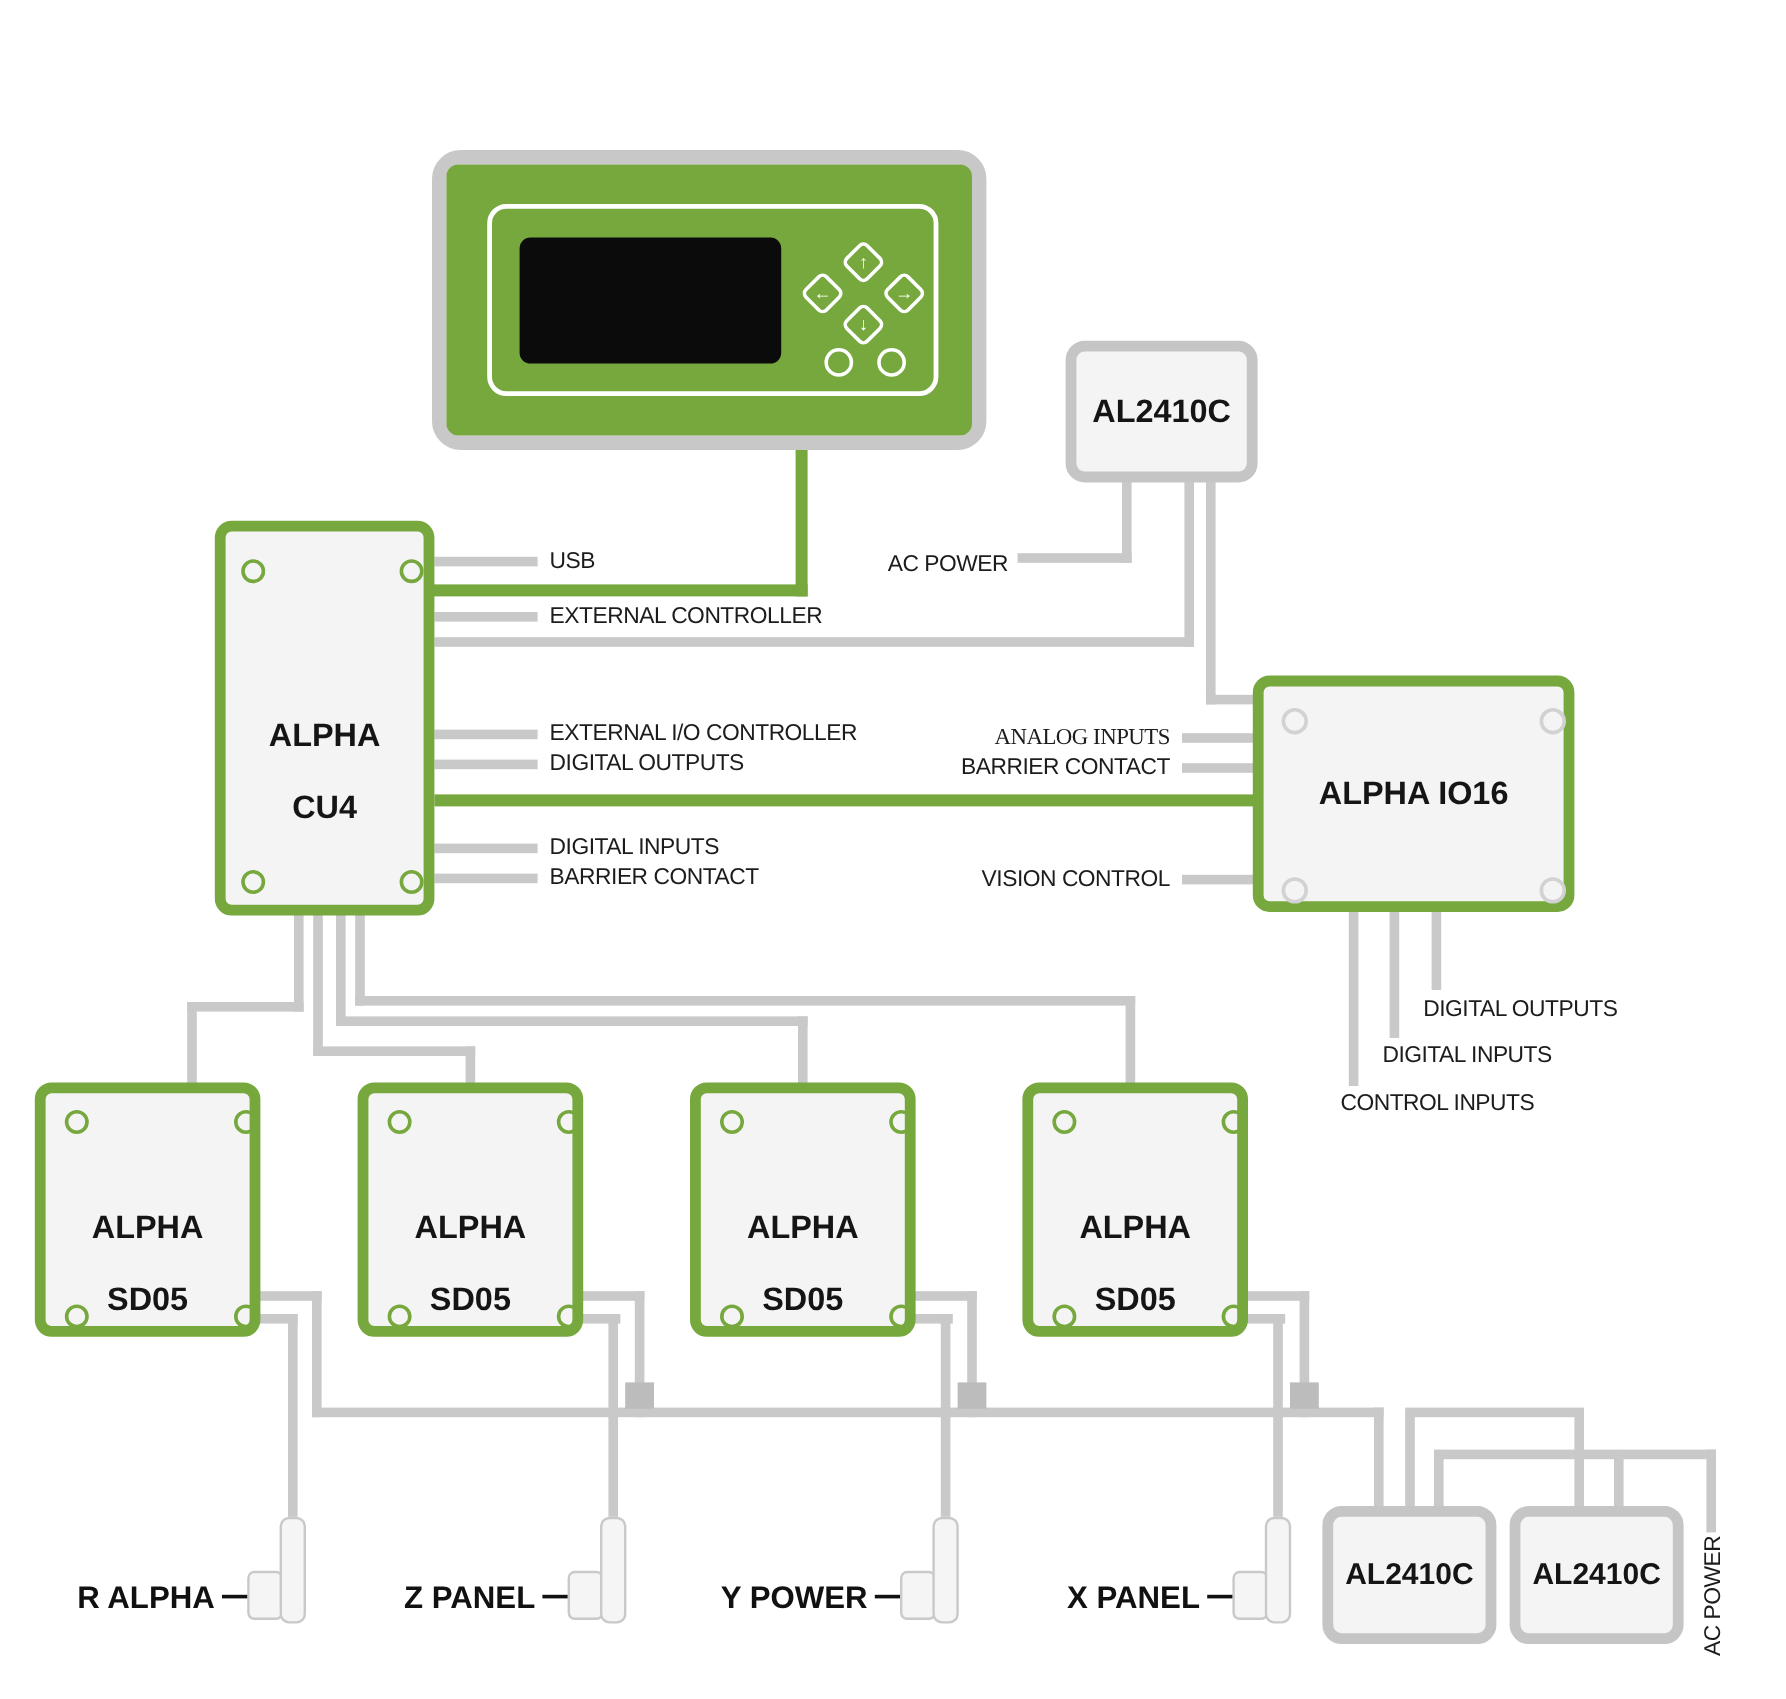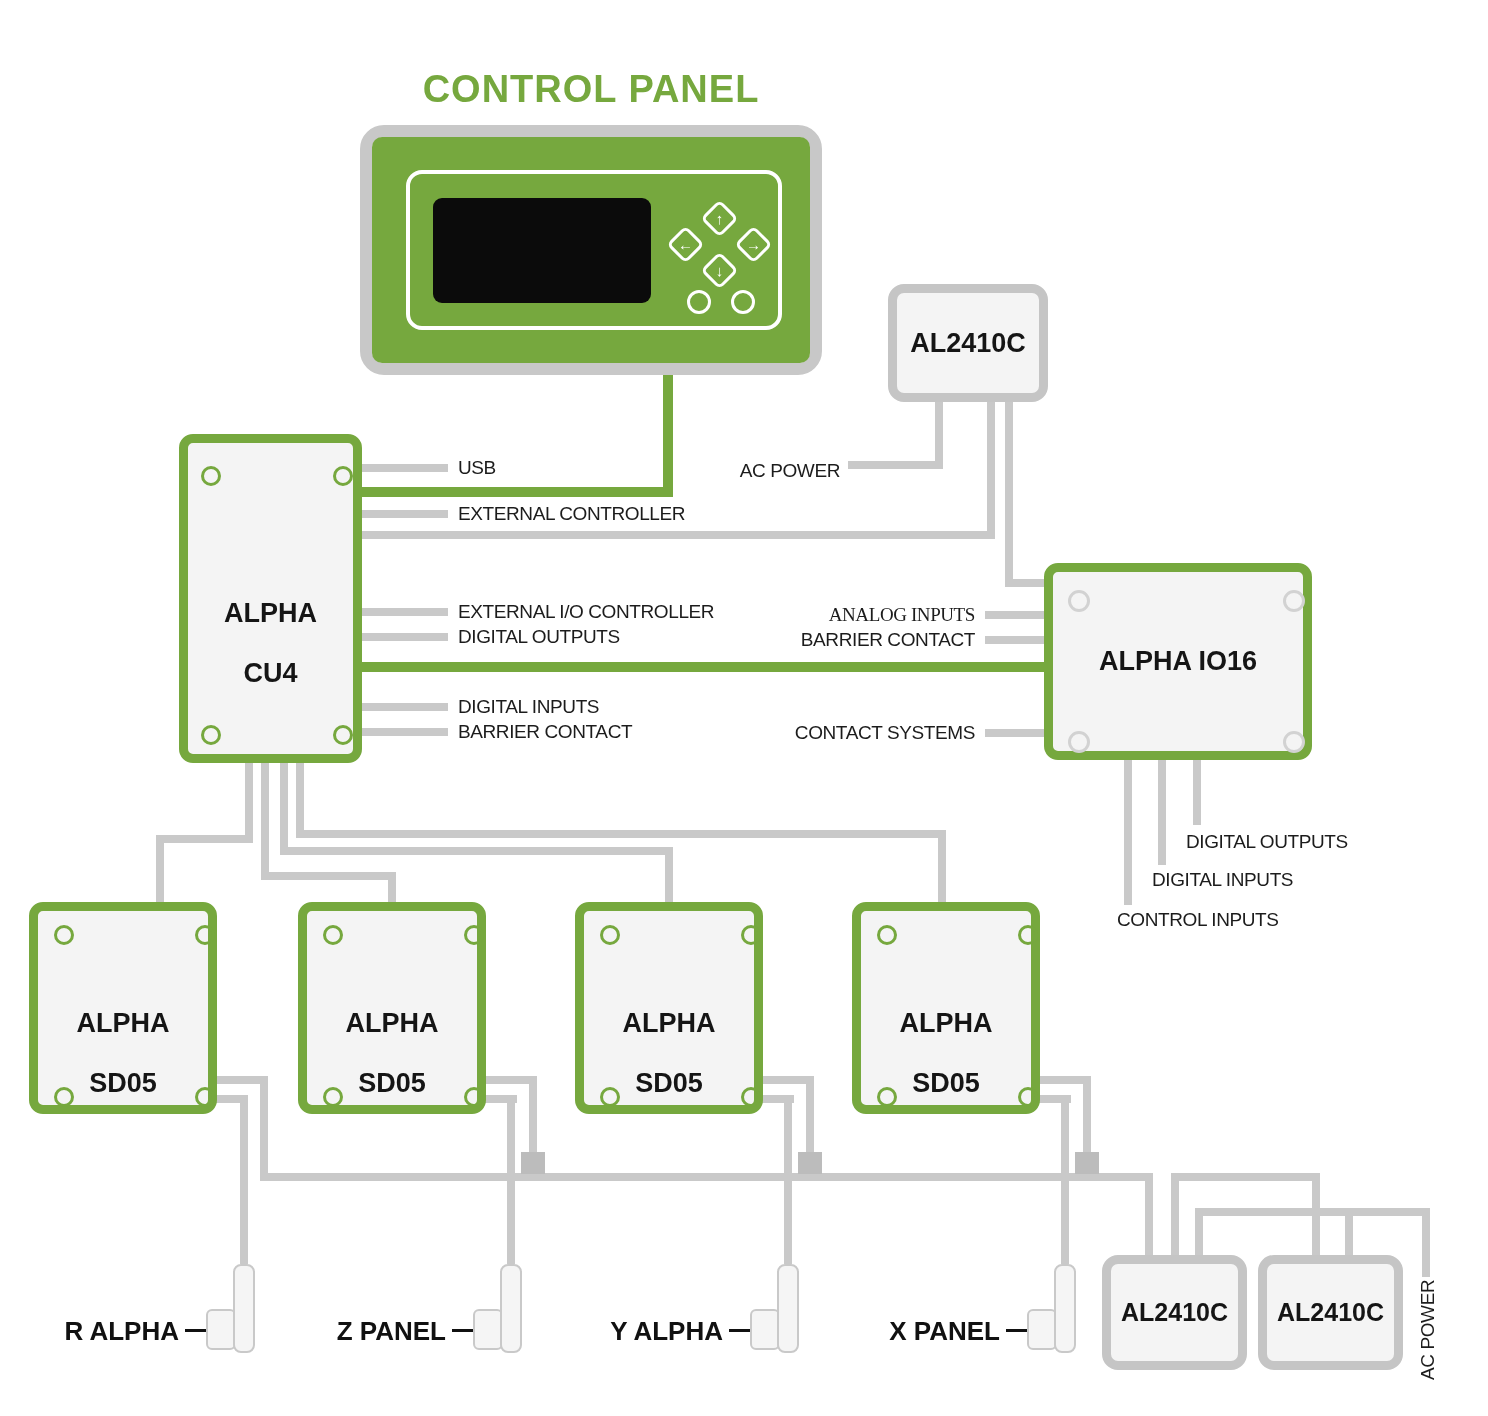--- a/index.html
+++ b/index.html
@@ -117,21 +117,20 @@
   <div class="wire" style="left:1422px;top:1208px;width:8px;height:69px;"></div>
 
   <div class="junction" style="left:521px;top:1152px;width:24px;height:22px;"></div>
   <div class="junction" style="left:798px;top:1152px;width:24px;height:22px;"></div>
   <div class="junction" style="left:1075px;top:1152px;width:24px;height:22px;"></div>
 
   <div class="gwire" style="left:663px;top:370px;width:10px;height:127px;"></div>
   <div class="gwire" style="left:360px;top:487px;width:313px;height:10px;"></div>
   <div class="gwire" style="left:362px;top:662px;width:690px;height:10px;"></div>
 
-  <div class="title">CONTROL PANEL</div>
   <div class="cp-outer"></div>
   <div class="cp-green"></div>
   <div class="cp-inner"></div>
   <div class="cp-screen"></div>
   <div class="dkey" style="left:706px;top:205px;">
       <span>↑</span>
     </div>
   <div class="dkey" style="left:672px;top:231px;">
       <span>←</span>
     </div>
@@ -230,24 +229,24 @@
 
   <div class="clabel" style="left:458px;top:456px;">USB</div>
   <div class="clabel rlabel" style="left:690px;top:459px;width:150px;">AC POWER</div>
   <div class="clabel" style="left:458px;top:502px;">EXTERNAL CONTROLLER</div>
   <div class="clabel" style="left:458px;top:600px;">EXTERNAL I/O CONTROLLER</div>
   <div class="clabel" style="left:458px;top:625px;">DIGITAL OUTPUTS</div>
   <div class="clabel" style="left:458px;top:695px;">DIGITAL INPUTS</div>
   <div class="clabel" style="left:458px;top:720px;">BARRIER CONTACT</div>
   <div class="clabel rlabel" style="left:775px;top:603px;width:200px;font-family:Liberation Serif, serif;">ANALOG INPUTS</div>
   <div class="clabel rlabel" style="left:775px;top:628px;width:200px;">BARRIER CONTACT</div>
-  <div class="clabel rlabel" style="left:775px;top:721px;width:200px;">CONTACT SYSTEMS</div>
+  <div class="clabel rlabel" style="left:775px;top:721px;width:200px;">VISION CONTROL</div>
   <div class="clabel" style="left:1186px;top:830px;">DIGITAL OUTPUTS</div>
   <div class="clabel" style="left:1152px;top:868px;">DIGITAL INPUTS</div>
   <div class="clabel" style="left:1117px;top:908px;">CONTROL INPUTS</div>
   <div class="vlabel" style="left:1416px;top:1380px;width:100px;">AC POWER</div>
 
   <div class="axislabel" style="left:29px;top:1316px;width:150px;">R ALPHA</div>
   <div class="axislabel" style="left:296px;top:1316px;width:150px;">Z PANEL</div>
-  <div class="axislabel" style="left:573px;top:1316px;width:150px;">Y ALPHA</div>
+  <div class="axislabel" style="left:573px;top:1316px;width:150px;">Y POWER</div>
   <div class="axislabel" style="left:850px;top:1316px;width:150px;">X PANEL</div>
 
 </div>
 
 </body></html>

